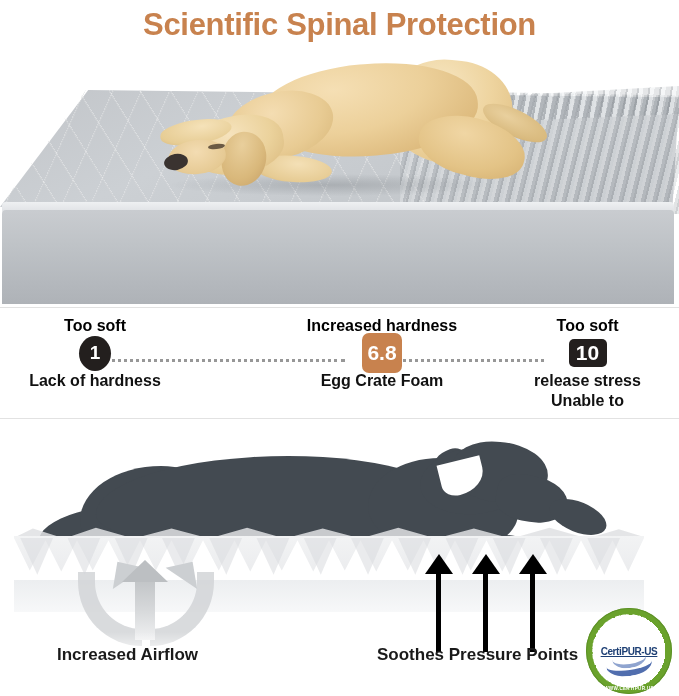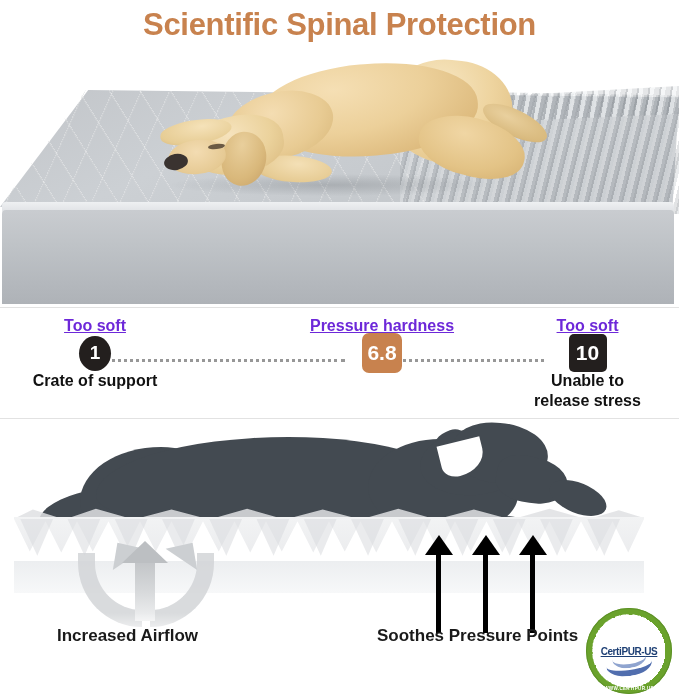--- a/index.html
+++ b/index.html
@@ -165,51 +165,50 @@
   .scale-line{
     position:absolute; top:47px; height:3px; left:0;
     border-top:3px dotted #8c8c8c;
     opacity:.9;
   }
   #scale-line-left{ left:105px; width:240px; }
   #scale-line-right{ left:392px; width:152px; }
 
   .scale-stop{ position:absolute; text-align:center; }
   .stop-top{
-    font-size:16px; font-weight:bold; color:#6d28d9; white-space:nowrap;
+    font-size:16px; font-weight:bold; color:#000000; white-space:nowrap;
     line-height:19px;
-    text-decoration:underline;
   }
   .stop-bottom{
     font-size:16px; font-weight:bold; color:#111; line-height:19px;
     white-space:nowrap;
   }
   .badge-row{ height:36px; display:flex; align-items:center; justify-content:center; }
   .badge{
     display:flex; align-items:center; justify-content:center;
     color:#fff; font-weight:bold; font-size:19px;
   }
   .badge-circle{
     width:32px; height:35px; border-radius:50%; background:#231f1e;
   }
   .badge-square-orange{
     width:40px; height:40px; border-radius:7px; background:#c8824e; font-size:21px;
   }
   .badge-square-dark{
-    width:38px; height:38px; border-radius:5px; background:#231f1e; font-size:21px;
+    width:38px; height:28px; border-radius:5px; background:#231f1e; font-size:21px;
   }
 
   #stop-soft{ left:20px; top:4px; width:150px; }
   #stop-moderate{ left:292px; top:4px; width:180px; }
   #stop-hard{ left:505px; top:4px; width:165px; }
   #stop-hard .stop-bottom{ line-height:20px; }
 
   
   #diagram{
-    position:absolute; left:0; top:401px; width:679px; height:272px;
+    position:absolute; left:0; top:420px; width:679px; height:272px;
     overflow:hidden;
   }
   
   .foam-base{
     position:absolute; left:14px; top:116px; width:630px; height:68px;
     background:linear-gradient(to bottom,#f2f3f4 0%,#ebecee 55%,#e2e4e6 100%);
   }
   .foam-back{
     position:absolute; left:14px; top:106px; width:630px; height:42px;
     background:#dfe1e3;
@@ -468,37 +467,38 @@
 <div id="scale-section">
 
   <div class="scale-line" id="scale-line-left"></div>
   <div class="scale-line" id="scale-line-right"></div>
 
   <div class="scale-stop" id="stop-soft">
     <div class="stop-top">Too soft</div>
     <div class="badge-row">
       <div class="badge badge-circle">1</div>
     </div>
-    <div class="stop-bottom">Crate of support</div>
+    <div class="stop-bottom">Lack of hardness</div>
   </div>
 
   <div class="scale-stop" id="stop-moderate">
-    <div class="stop-top">Pressure hardness</div>
+    <div class="stop-top">Increased hardness</div>
     <div class="badge-row">
       <div class="badge badge-square-orange">6.8</div>
     </div>
+    <div class="stop-bottom">Egg Crate Foam</div>
   </div>
 
   <div class="scale-stop" id="stop-hard">
     <div class="stop-top">Too soft</div>
     <div class="badge-row">
       <div class="badge badge-square-dark">10</div>
     </div>
+    <div class="stop-bottom">release stress</div>
     <div class="stop-bottom">Unable to</div>
-    <div class="stop-bottom">release stress</div>
   </div>
 </div>
 
 <div class="divider" id="divider-bottom"></div>
 
 <div id="diagram">
 
   <div class="sil sil-tail"></div>
   <div class="sil sil-hip"></div>
   <div class="sil sil-body"></div>

